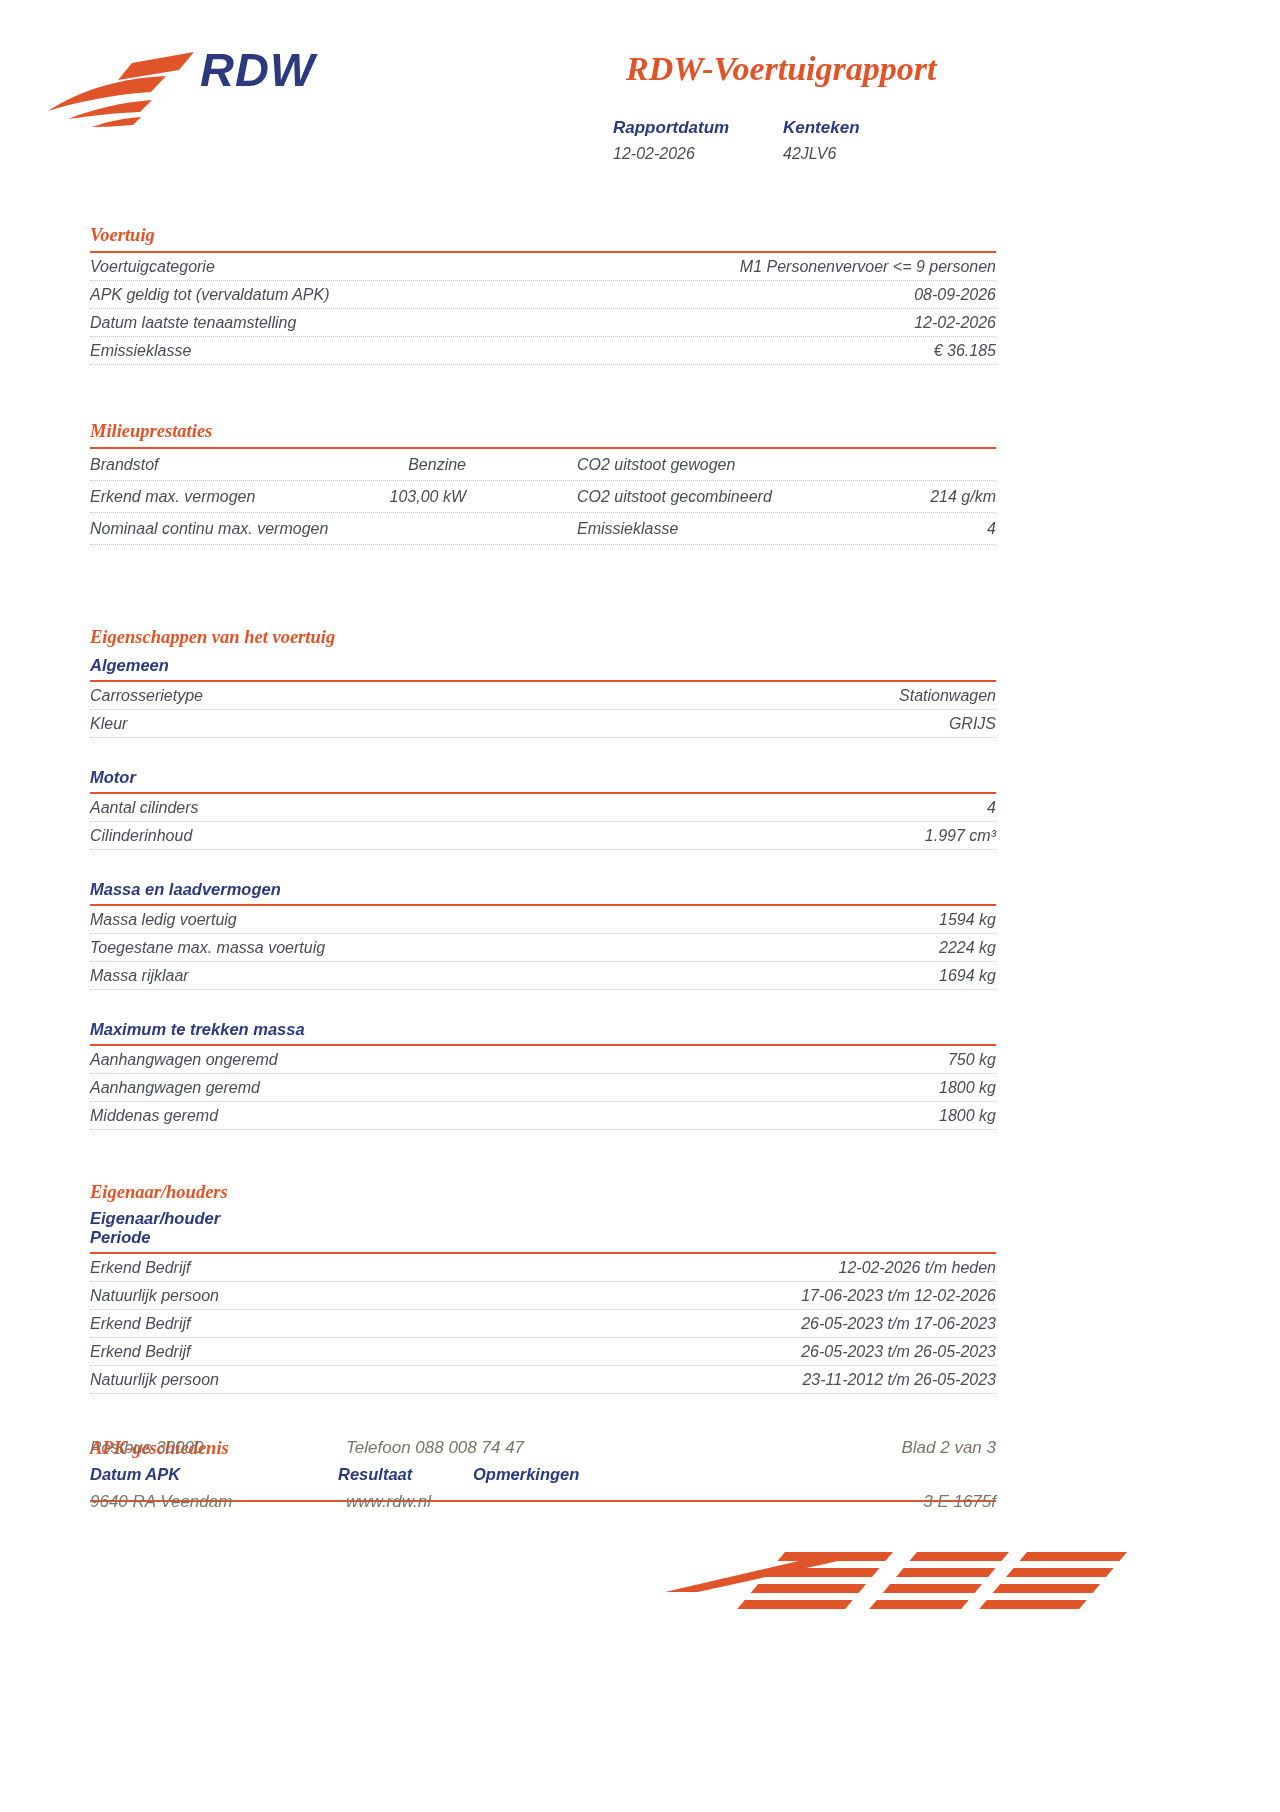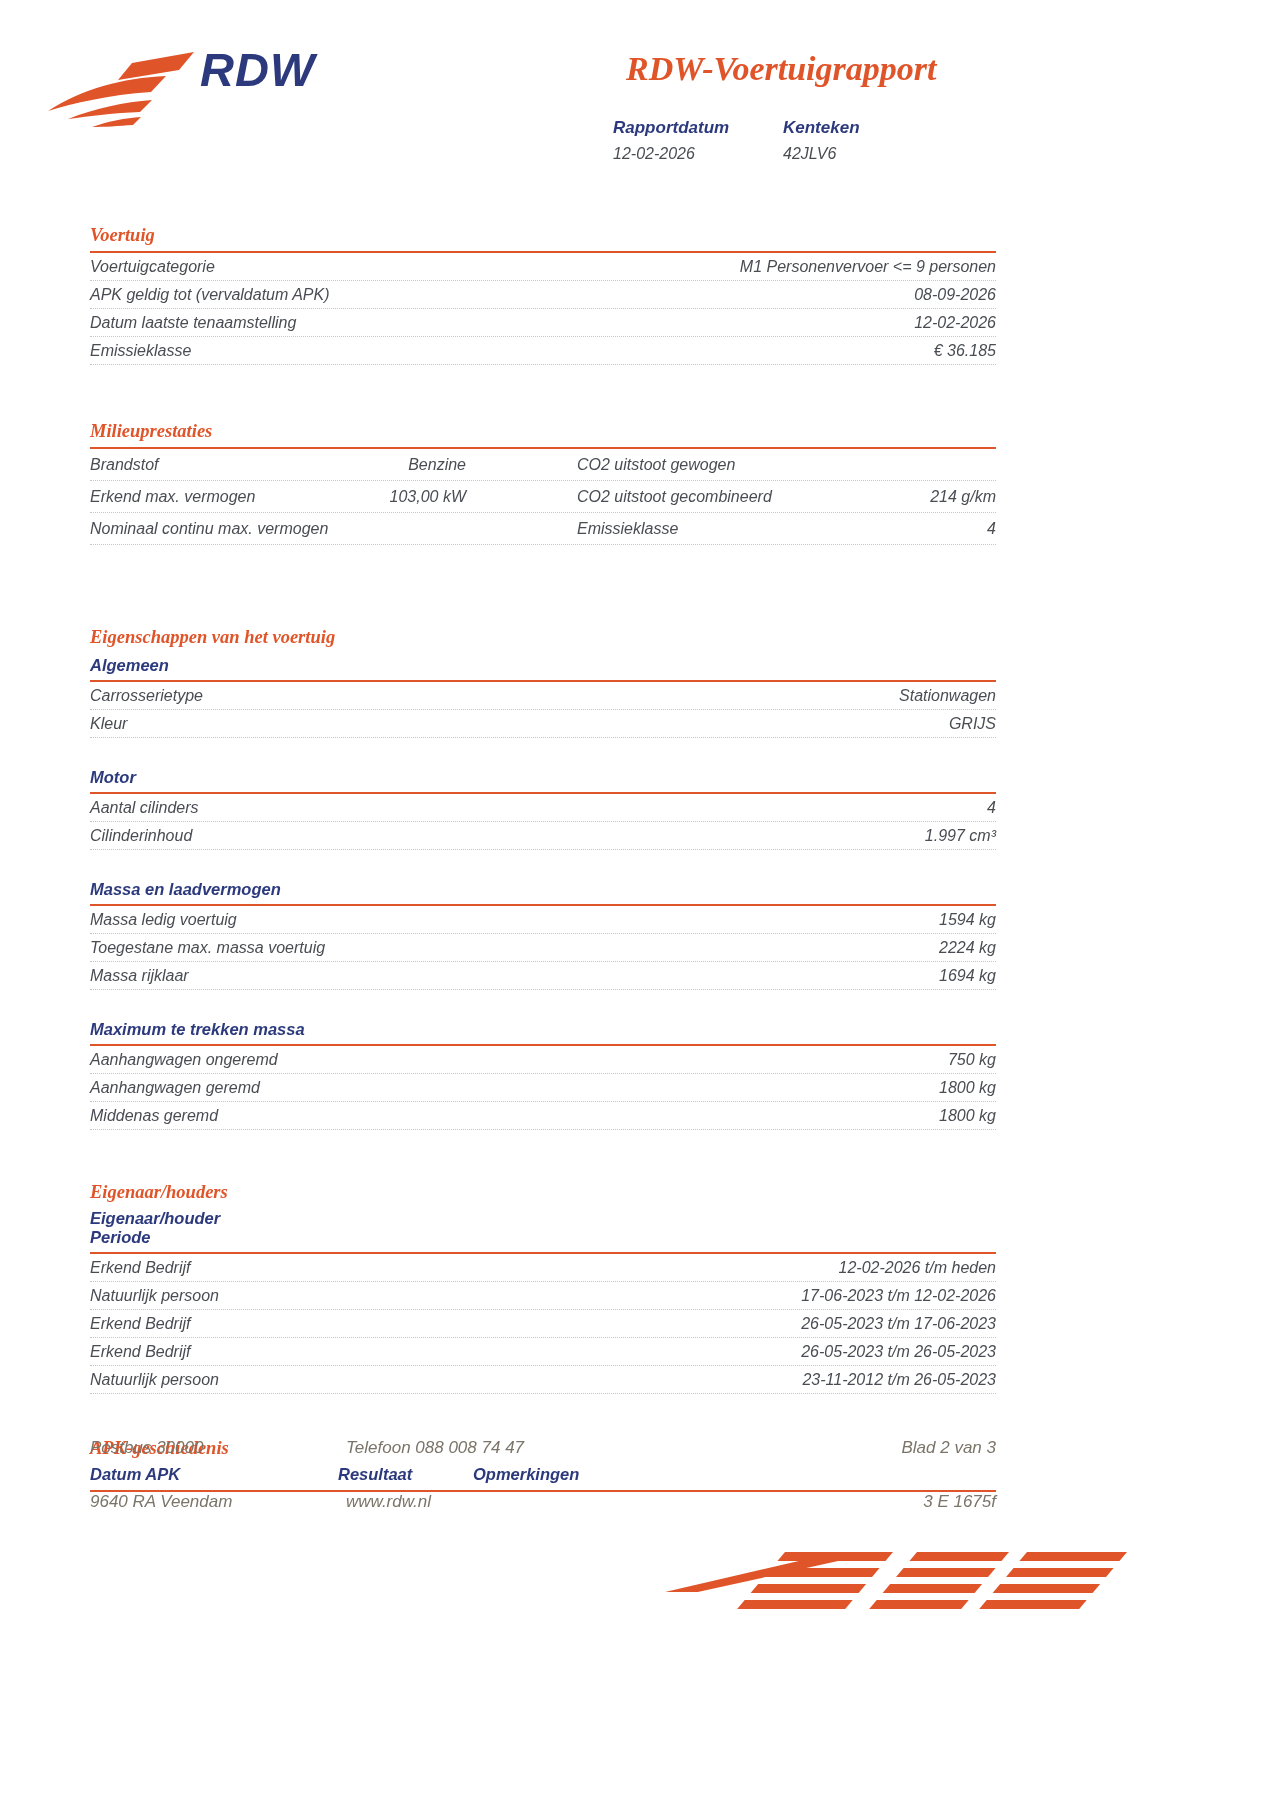--- a/index.html
+++ b/index.html
@@ -49,21 +49,21 @@
   #sec-milieu{margin-top:56px;}
   #sec-eigenschappen{margin-top:82px;}
   #sec-eigenaren{margin-top:52px;}
   #sec-apk{margin-top:44px;}
   .own-head{
     display:flex;justify-content:space-between;font-weight:bold;color:#2C3A7D;
     font-size:16.5px;border-bottom:2px solid #E05429;padding-bottom:5px;margin-top:6px;flex-direction:column;
   }
   .apk-head{
     display:flex;font-weight:bold;color:#2C3A7D;font-size:16.5px;
-    border-bottom:2px solid #E05429;padding-bottom:6px;margin-top:6px;
+    border-bottom:2px solid #E05429;padding-bottom:16px;margin-top:6px;
   }
   .apk-c1{width:248px;}
   .apk-c2{width:135px;}
   .apk-c3{flex:1;}
   
   .footer-line{
     position:absolute;left:90px;width:906px;display:flex;font-size:17px;color:#7b7468;
   }
   .f1{top:1438px;}
   .f2{top:1492px;}

